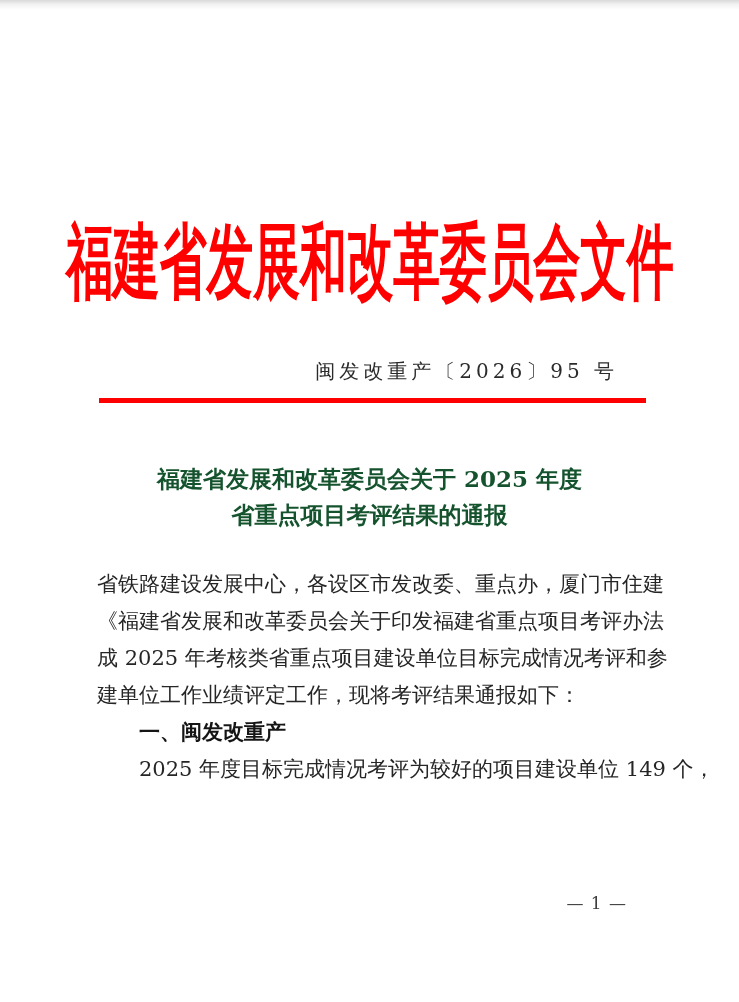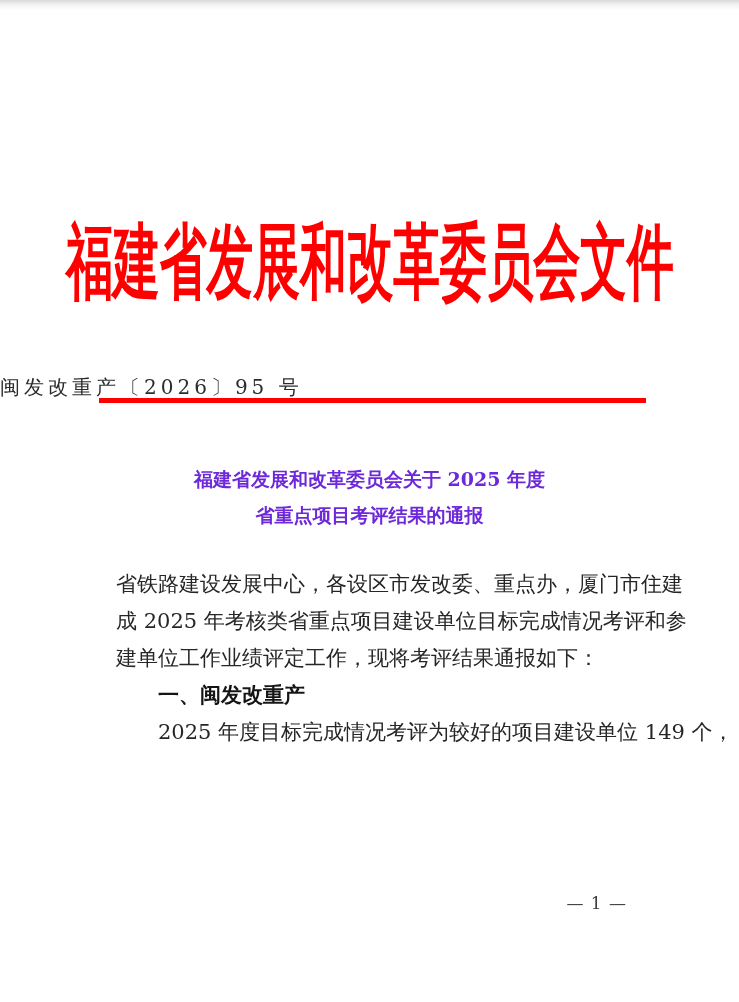--- a/index.html
+++ b/index.html
@@ -38,60 +38,59 @@
     font-size: 82px;
     line-height: 1;
     font-weight: bold;
     color: #ff0000;
     white-space: nowrap;
     transform: scaleX(0.57);
     transform-origin: center center;
   }
   .doc-number {
     position: absolute;
-    top: 374px;
+    top: 358px;
     left: 0;
     width: 618px;
-    text-align: left;
+    text-align: right;
     font-size: 20px;
     letter-spacing: 4px;
     color: #2b2b2b;
     white-space: nowrap;
   }
   .red-line {
     position: absolute;
     top: 398px;
     left: 99px;
     width: 547px;
     height: 5px;
     background: #ff0000;
   }
   .notice-title {
     position: absolute;
     top: 461px;
     left: 0;
     width: 739px;
     text-align: center;
     font-weight: bold;
-    font-size: 19px;
+    font-size: 23px;
     line-height: 36px;
-    color: #6d28d9;
+    color: #14532d;
   }
   .body-text {
     position: absolute;
     top: 566px;
     left: 97px;
     width: 552px;
     font-size: 21px;
     line-height: 37px;
     color: #262626;
   }
   .body-line {
     white-space: nowrap;
-    margin-left: 19px;
   }
   .body-line.indent {
     padding-left: 42px;
   }
   .body-line.heading {
     font-family: "DejaVu Sans", "Liberation Sans", sans-serif;
     font-weight: bold;
     color: #151515;
   }
   .page-number {
@@ -119,20 +118,21 @@
 
   <div class="red-line"></div>
 
   <div class="notice-title">
     <div class="notice-title-line">福建省发展和改革委员会关于 2025 年度</div>
     <div class="notice-title-line">省重点项目考评结果的通报</div>
   </div>
 
   <div class="body-text">
     <div class="body-line">省铁路建设发展中心，各设区市发改委、重点办，厦门市住建</div>
+    <div class="body-line">《福建省发展和改革委员会关于印发福建省重点项目考评办法</div>
     <div class="body-line">成 2025 年考核类省重点项目建设单位目标完成情况考评和参</div>
     <div class="body-line">建单位工作业绩评定工作，现将考评结果通报如下：</div>
     <div class="body-line indent heading">一、闽发改重产</div>
     <div class="body-line indent">2025 年度目标完成情况考评为较好的项目建设单位 149 个，</div>
   </div>
 
   <div class="page-number">— 1 —</div>
 
 </div>
 

